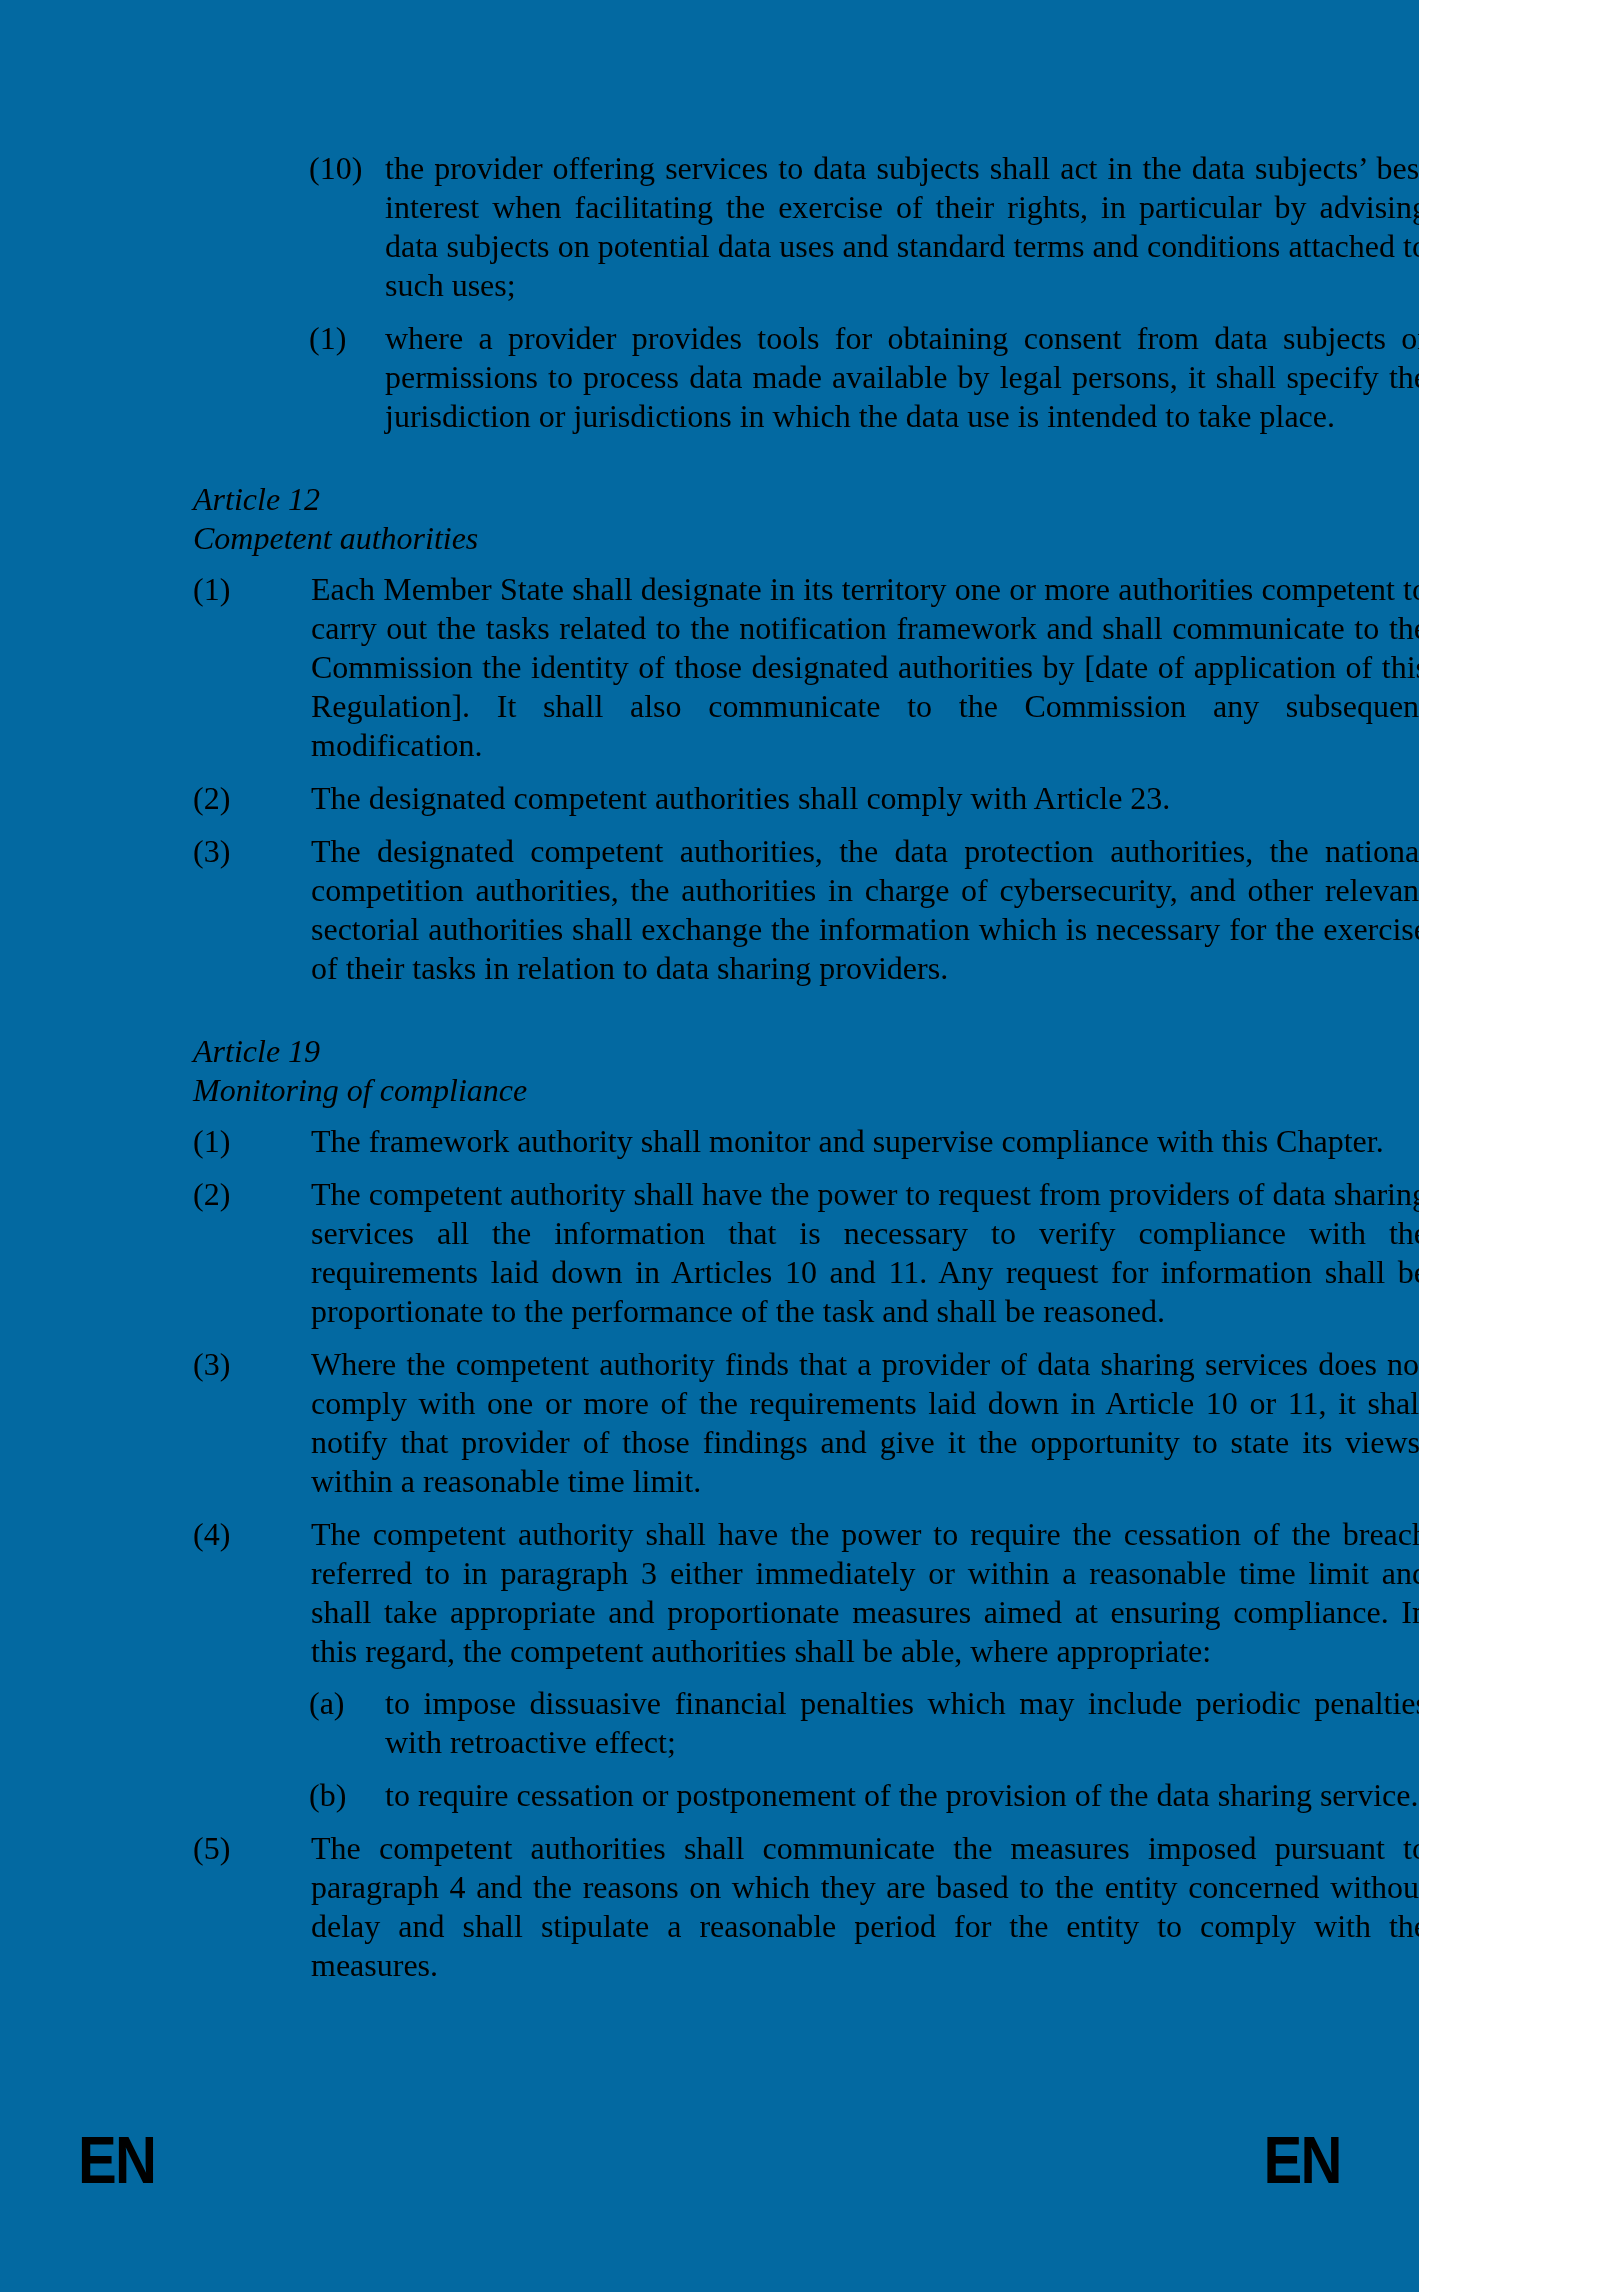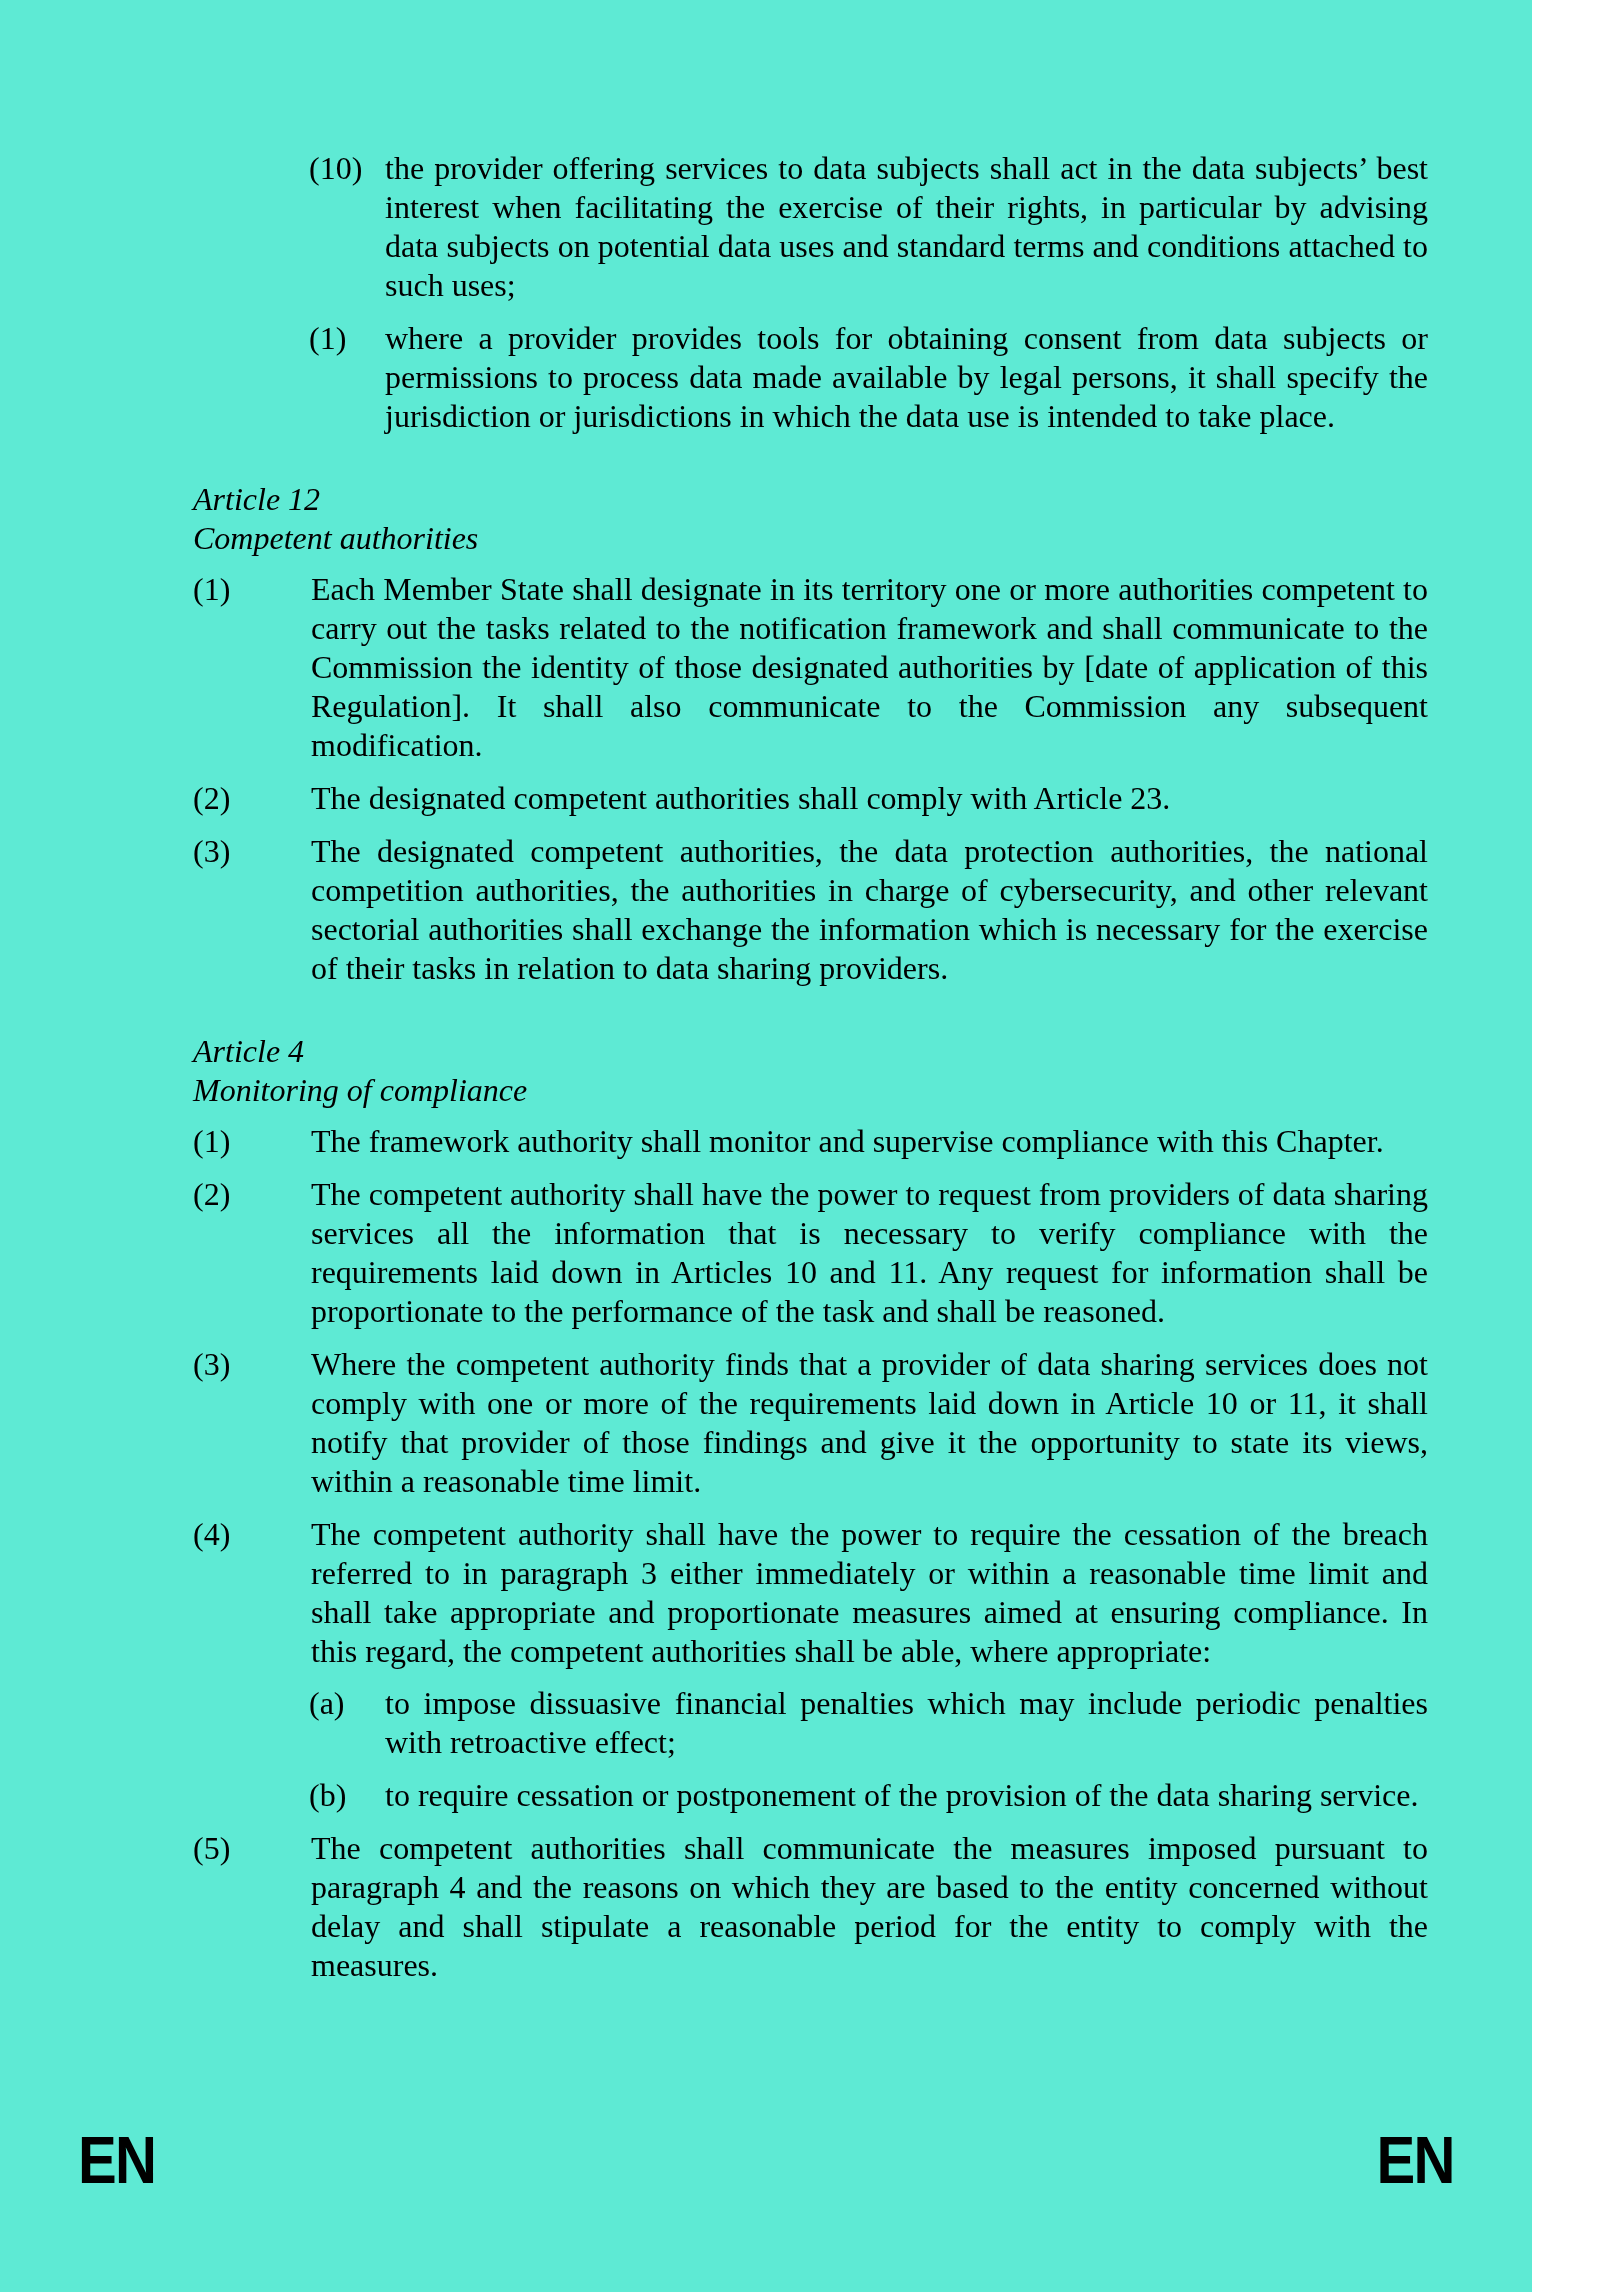--- a/index.html
+++ b/index.html
@@ -1,20 +1,20 @@
 <!DOCTYPE html>
 <html><head>
 <meta charset="utf-8">
 <style>
   html, body { margin: 0; padding: 0; background: #ffffff; }
   .page {
     position: relative;
-    width: 1532px;
+    width: 1419px;
     height: 2293px;
-    background: #5eead4;
+    background: #0369a1;
     font-family: "Liberation Serif", serif;
     font-size: 32px;
     line-height: 39px;
     color: #000000;
     overflow: hidden;
   }
   .content {
     position: absolute;
     left: 193px;
     top: 149px;
@@ -95,21 +95,21 @@
       <span class="marker">(2)</span>
       <span class="text">The designated competent authorities shall comply with Article 23.</span>
     </div>
 
     <div class="row p-row">
       <span class="marker">(3)</span>
       <span class="text">The designated competent authorities, the data protection authorities, the national competition authorities, the authorities in charge of cybersecurity, and other relevant sectorial authorities shall exchange the information which is necessary for the exercise of their tasks in relation to data sharing providers.</span>
     </div>
 
     <div class="article-heading">
-      <div>Article 4</div>
+      <div>Article 19</div>
       <div>Monitoring of compliance</div>
     </div>
 
     <div class="row p-row">
       <span class="marker">(1)</span>
       <span class="text">The framework authority shall monitor and supervise compliance with this Chapter.</span>
     </div>
 
     <div class="row p-row">
       <span class="marker">(2)</span>

